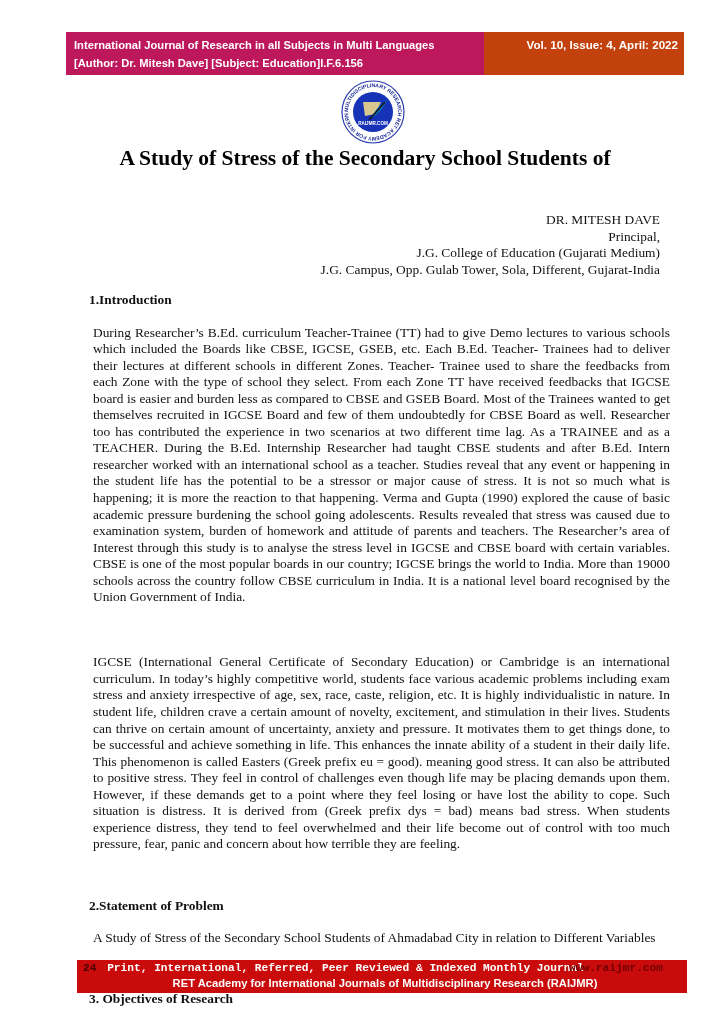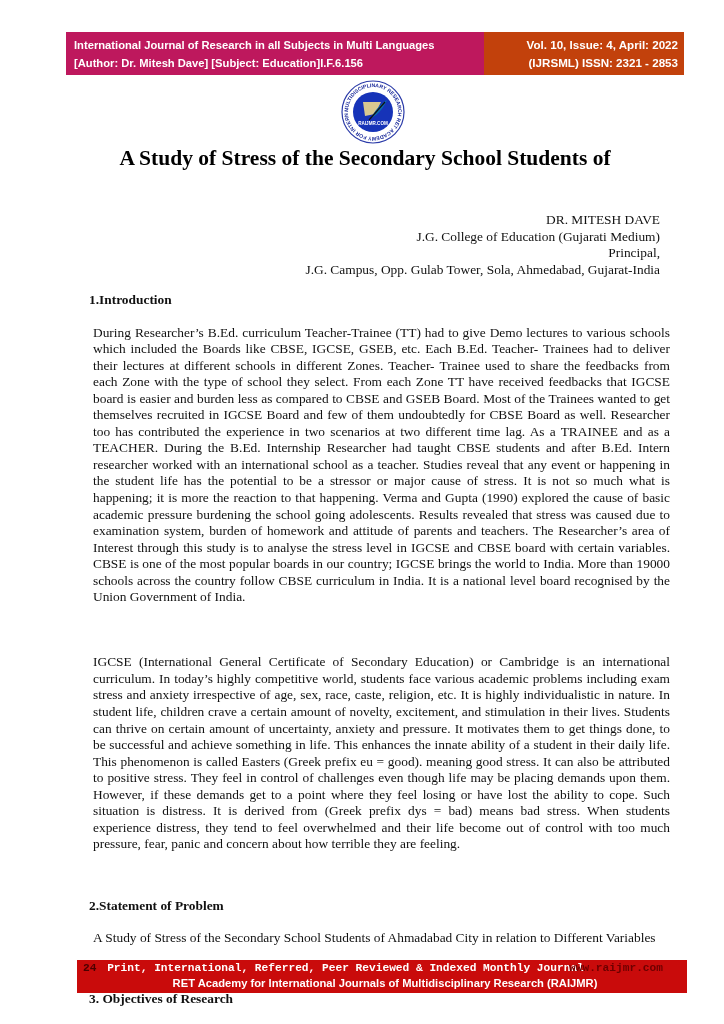--- a/index.html
+++ b/index.html
@@ -144,21 +144,20 @@
 </head>
 <body>
 
 <div class="header">
   <div class="header-left">
     <span class="header-line">International Journal of Research in all Subjects in Multi Languages</span>
     <span class="header-line">[Author: Dr. Mitesh Dave] [Subject: Education]I.F.6.156</span>
   </div>
   <div class="header-right">
     <span class="header-line">Vol. 10, Issue: 4, April: 2022</span>
-    <span class="header-line">(IJRSML) ISSN: 2321 - 2853</span>
   </div>
 </div>
 
 <div class="logo">
   <svg width="64" height="64" viewBox="0 0 64 64">
     <defs>
       <path id="ringPath" d="M32,32 m-25,0 a25,25 0 1,1 50,0 a25,25 0 1,1 -50,0"></path>
     </defs>
     <circle cx="32" cy="32" r="31" fill="#ffffff" stroke="#2a3aa8" stroke-width="1.2"></circle>
     <circle cx="32" cy="32" r="20" fill="#1633b8"></circle>
@@ -171,23 +170,23 @@
     <text x="32" y="45" text-anchor="middle" font-size="4.6" fill="#fff" font-family="Liberation Sans, sans-serif" font-weight="bold">RAIJMR.COM</text>
   </svg>
 </div>
 
 <div class="title">
   <div>A Study of Stress of the Secondary School Students of</div>
 </div>
 
 <div class="author-block">
   <span>DR. MITESH DAVE</span>
+  <span>Principal,</span>
   <span>J.G. College of Education (Gujarati Medium)</span>
-  <span>Principal,</span>
-  <span>J.G. Campus, Opp. Gulab Tower, Sola, Ahmedabad, Gujarat-India</span>
+  <span>J.G. Campus, Opp. Gulab Tower, Sola, Different, Gujarat-India</span>
 </div>
 
 <div class="content">
   <h2>1.Introduction</h2>
   <p>During Researcher’s B.Ed. curriculum Teacher-Trainee (TT) had to give Demo lectures to various schools which included the Boards like CBSE, IGCSE, GSEB, etc. Each B.Ed. Teacher- Trainees had to deliver their lectures at different schools in different Zones. Teacher- Trainee used to share the feedbacks from each Zone with the type of school they select.  From each Zone TT have received feedbacks that IGCSE board is easier and burden less as compared to CBSE and GSEB Board. Most of the Trainees wanted to get themselves recruited in IGCSE Board and few of them undoubtedly for CBSE Board as well. Researcher too has contributed the experience in two scenarios at two different time lag. As a TRAINEE and as a TEACHER. During the B.Ed. Internship Researcher had taught CBSE students and after B.Ed. Intern researcher worked with an international school as a teacher. Studies reveal that any event or happening in the student life has the potential to be a stressor or major cause of stress. It is not so much what is happening; it is more the reaction to that happening. Verma and Gupta (1990) explored the cause of basic academic pressure burdening the school going adolescents. Results revealed that stress was caused due to examination system, burden of homework and attitude of parents and teachers. The Researcher’s area of Interest through this study is to analyse the stress level in IGCSE and CBSE board with certain variables. CBSE is one of the most popular boards in our country; IGCSE brings the world to India. More than 19000 schools across the country follow CBSE curriculum in India. It is a national level board recognised by the Union Government of India.</p>
   <div class="gap"></div>
   <p>IGCSE (International General Certificate of Secondary Education) or Cambridge is an international curriculum. In today’s highly competitive world, students face various academic problems including exam stress and anxiety irrespective of age, sex, race, caste, religion, etc. It is highly individualistic in nature. In student life, children crave a certain amount of novelty, excitement, and stimulation in their lives. Students can thrive on certain amount of uncertainty, anxiety and pressure. It motivates them to get things done, to be successful and achieve something in life. This enhances the innate ability of a student in their daily life. This phenomenon is called Easters (Greek prefix eu = good). meaning good stress. It can also be attributed to positive stress. They feel in control of challenges even though life may be placing demands upon them. However, if these demands get to a point where they feel losing or have lost the ability to cope. Such situation is distress. It is derived from (Greek prefix dys = bad) means bad stress. When students experience distress, they tend to feel overwhelmed and their life become out of control with too much pressure, fear, panic and concern about how terrible they are feeling.</p>
   <div class="gap"></div>
   <h2>2.Statement of Problem</h2>
   <p>A Study of Stress of the Secondary School Students of Ahmadabad City in relation to Different Variables</p>

